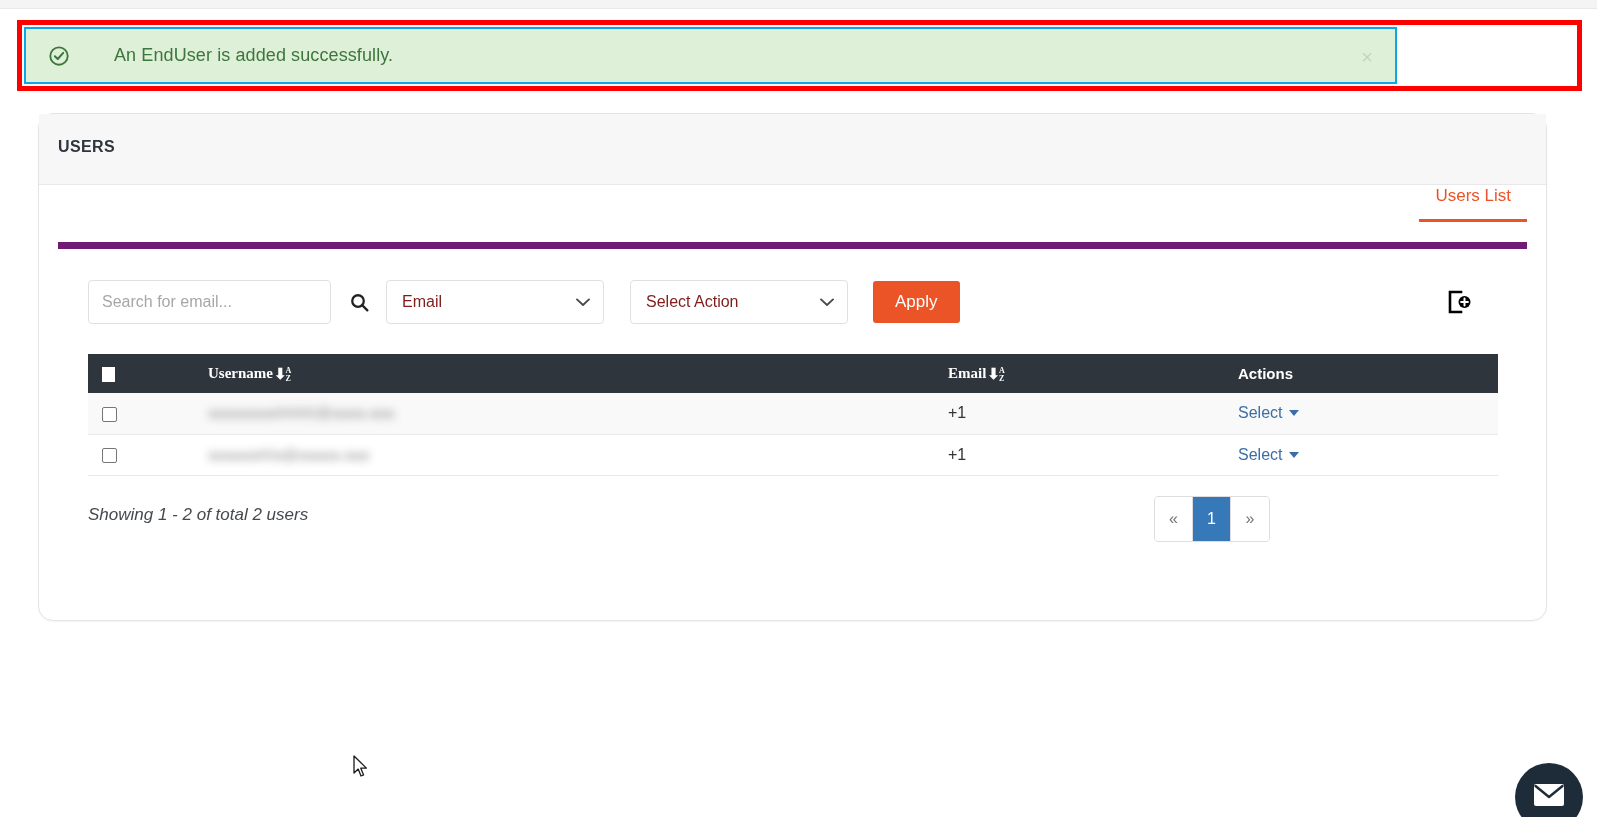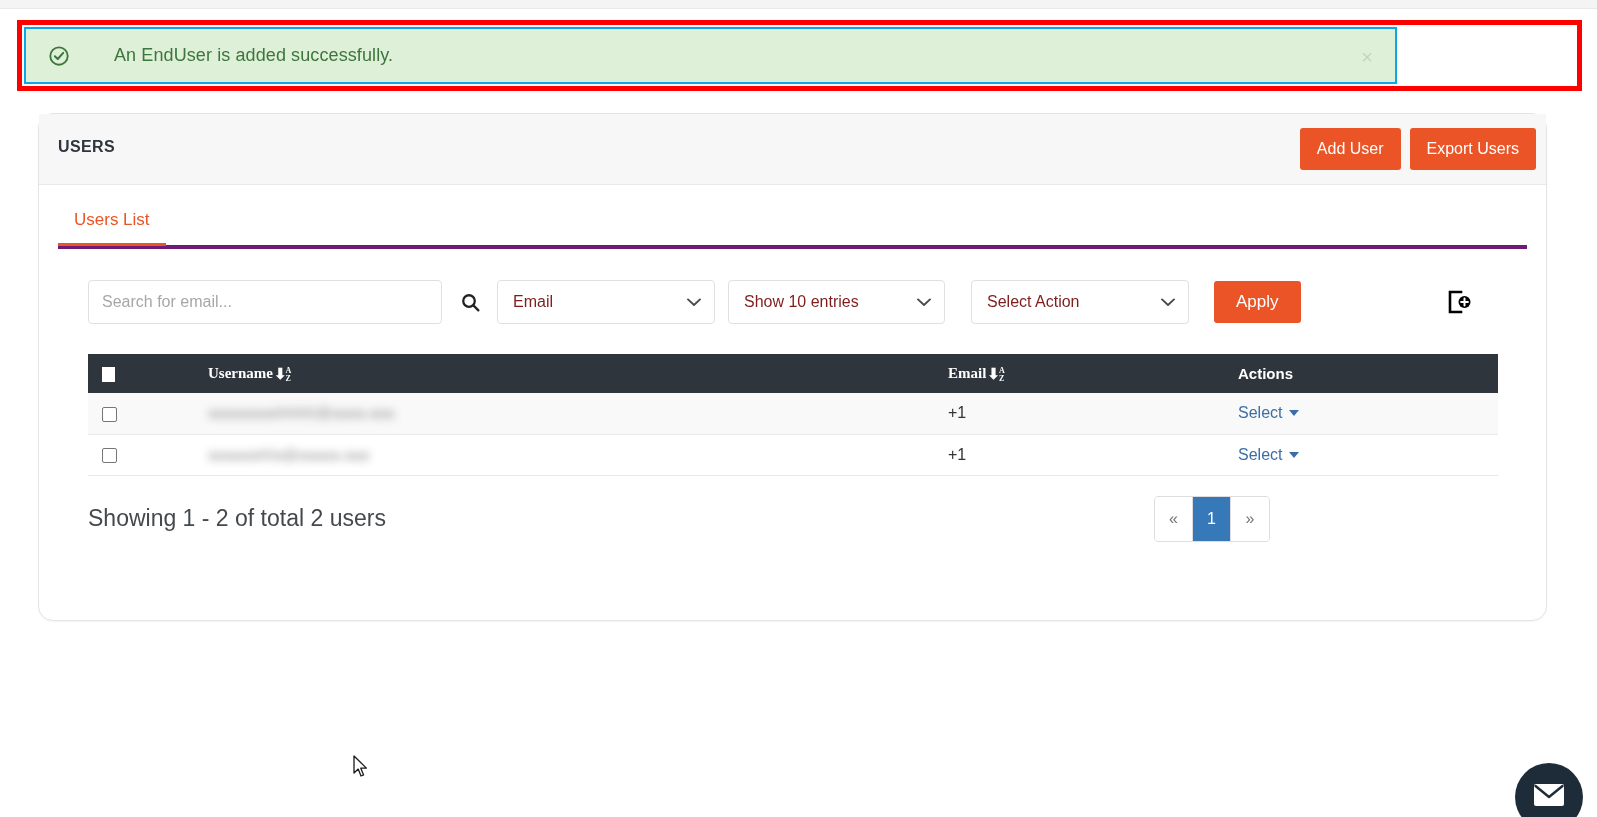--- a/index.html
+++ b/index.html
@@ -104,23 +104,24 @@
     line-height: 42px;
     cursor: pointer;
     white-space: nowrap;
   }
 
   
   .tabs {
     position: relative;
     margin: 0 19px;
     height: 64px;
-    border-bottom: 4px solid #701a75;
+    border-bottom: 7px solid #701a75;
     display: flex;
     align-items: flex-end;
+    flex-direction: column;
   }
   .tab {
     font-size: 17px;
     color: #6b7075;
     padding: 0 16px 13px 16px;
     cursor: pointer;
     position: relative;
     top: 1px;
     white-space: nowrap;
   }
@@ -131,21 +132,21 @@
 
   
   .filters {
     position: relative;
     margin: 31px 0 0 49px;
     height: 44px;
     display: flex;
     align-items: center;
   }
   .search-input {
-    width: 354px; height: 44px;
+    width: 243px; height: 44px;
     border: 1px solid #e0e0e0;
     border-radius: 4px;
     padding: 0 13px;
     font-size: 16px;
     color: #14532d;
     font-family: "Liberation Sans", sans-serif;
     outline: none;
     background: #fff;
   }
   .search-input::placeholder { color: #a7a7a7; }
@@ -292,24 +293,24 @@
     border-top: 6px solid #3a6ea5;
   }
 
   
   .table-foot {
     margin: 20px 49px 0 49px;
     position: relative;
     height: 48px;
   }
   .showing {
-    font-size: 23px;
+    font-size: 17px;
     color: #45494d;
     position: absolute;
-    left: 0; top: 9px;
+    left: 0; top: 9px; font-style: italic;
   }
   .pager {
     position: absolute;
     right: 227px; top: 0;
     display: flex;
     border: 1px solid #dddddd;
     border-radius: 4px;
     overflow: hidden;
     background: #fff;
   }
@@ -365,24 +366,20 @@
       </svg>
     </span>
     <span class="alert-text">An EndUser is added successfully.</span>
     <span class="alert-close">×</span>
   </div>
 
   <div class="card">
 
     <div class="card-head">
       <div class="card-title">USERS</div>
-      <div class="head-btns">
-        <button class="btn-orange">Add User</button>
-        <button class="btn-orange">Export Users</button>
-      </div>
     </div>
 
     <div class="tabs">
       <div class="tab active">Users List</div>
     </div>
 
     <div class="filters">
       <input class="search-input" type="text" placeholder="Search for email..." style="">
 
       <button class="search-btn">
@@ -394,28 +391,20 @@
 
       <div class="sel w-field">
         <span class="sel-label">Email</span>
         <span class="sel-caret">
           <svg width="14" height="9" viewBox="0 0 14 9" fill="none" stroke="currentColor" stroke-width="1.9">
             <path d="M1 1.4 L7 7 L13 1.4" stroke-linecap="round" stroke-linejoin="round"></path>
           </svg>
         </span>
       </div>
 
-      <div class="sel w-entries">
-        <span class="sel-label">Show 10 entries</span>
-        <span class="sel-caret">
-          <svg width="14" height="9" viewBox="0 0 14 9" fill="none" stroke="currentColor" stroke-width="1.9">
-            <path d="M1 1.4 L7 7 L13 1.4" stroke-linecap="round" stroke-linejoin="round"></path>
-          </svg>
-        </span>
-      </div>
 
       <div class="sel w-action">
         <span class="sel-label">Select Action</span>
         <span class="sel-caret">
           <svg width="14" height="9" viewBox="0 0 14 9" fill="none" stroke="currentColor" stroke-width="1.9">
             <path d="M1 1.4 L7 7 L13 1.4" stroke-linecap="round" stroke-linejoin="round"></path>
           </svg>
         </span>
       </div>
 

